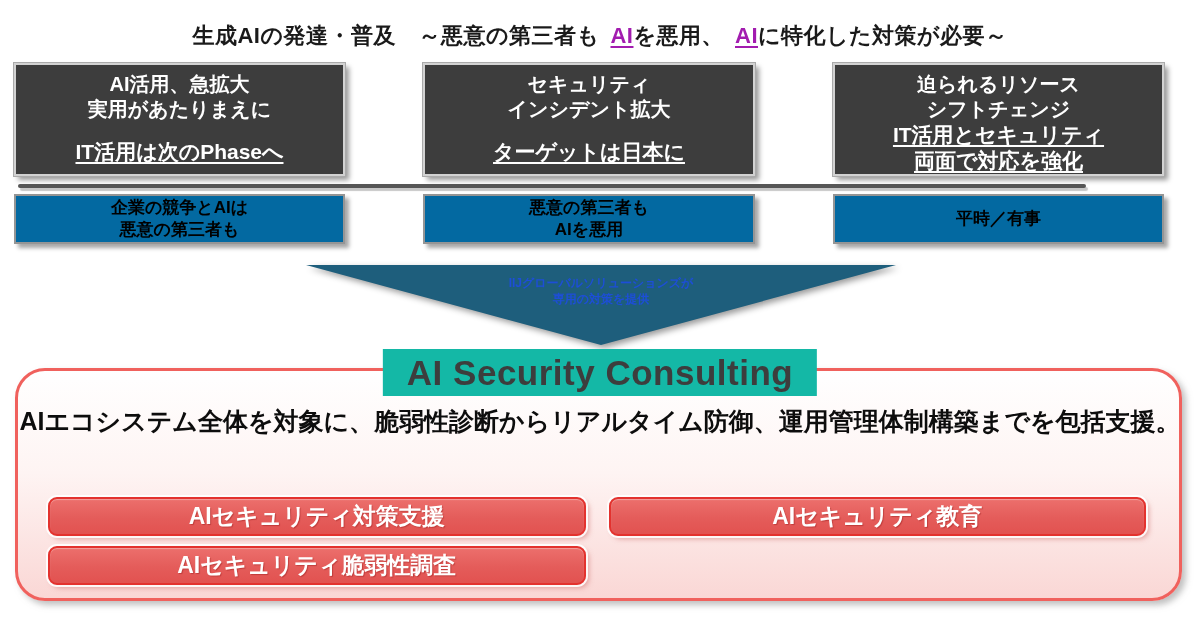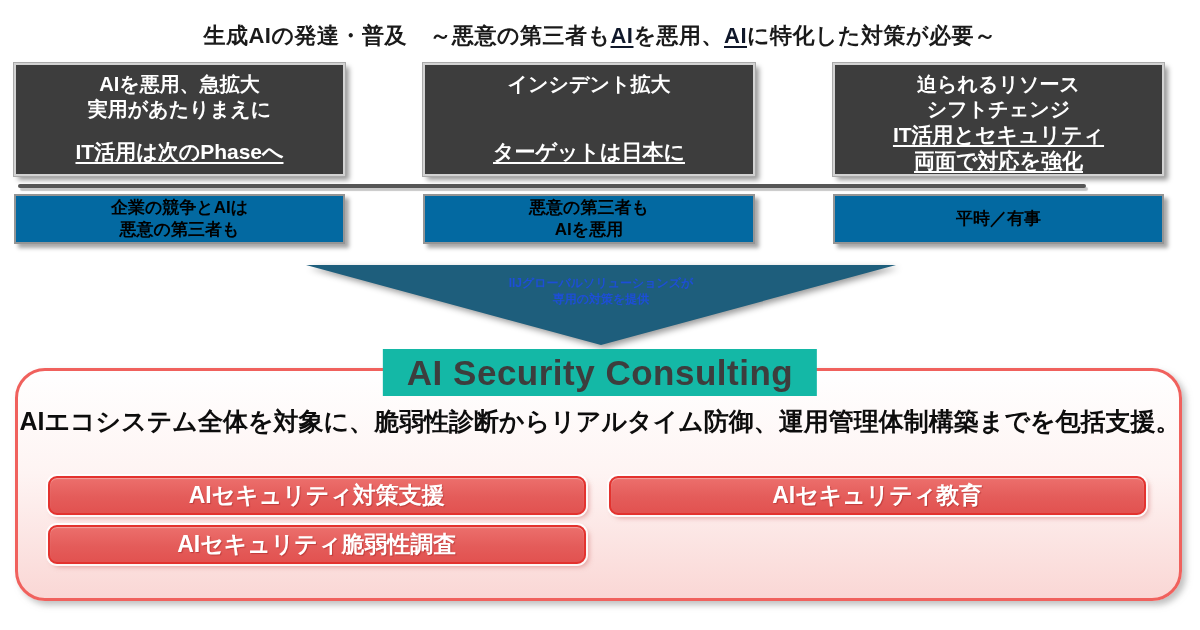--- a/index.html
+++ b/index.html
@@ -19,24 +19,25 @@
     position: absolute;
     top: 21px; left: 0;
     width: 100%;
     text-align: center;
     font-size: 22px;
     font-weight: bold;
     color: #1a1a1a;
     letter-spacing: 0.5px;
   }
   .headline .accent {
-    color: #0f172a;
+    color: #a21caf;
     text-decoration: underline;
     text-decoration-thickness: 2px;
     text-underline-offset: 3px;
+    margin-left: 11px;
   }
 
   
   .dark-box {
     position: absolute;
     top: 63px;
     height: 113px;
     background: #3d3d3d;
     border: 2px solid #d2d2d2;
     box-shadow: 0 0 0 1px #aaaaaa, 4px 4px 5px rgba(0,0,0,0.40);
@@ -138,21 +139,21 @@
     width: 100%;
     text-align: center;
     font-size: 25px;
     font-weight: bold;
     color: #0d0d0d;
     line-height: 1.42;
   }
 
   .service-grid {
     position: absolute;
-    left: 48px; top: 476px;
+    left: 48px; top: 497px;
     width: 1098px;
     display: grid;
     grid-template-columns: 1fr 1fr;
     column-gap: 23px;
     row-gap: 10px;
   }
   .service-btn {
     height: 39px;
     border: 2px solid #e3322e;
     border-radius: 9px;
@@ -175,30 +176,31 @@
 <body>
 
 <div class="page">
 
   <div class="headline">
     <span>生成AIの発達・普及　～悪意の第三者も</span><span class="accent">AI</span><span>を悪用、</span><span class="accent">AI</span><span>に特化した対策が必要～</span>
   </div>
 
   <div class="dark-box col-1">
     <div class="head">
-      <div>AIを悪用、急拡大</div>
+      <div>AI活用、急拡大</div>
       <div>実用があたりまえに</div>
     </div>
     <div class="emph">
       <div>IT活用は次のPhaseへ</div>
     </div>
   </div>
 
   <div class="dark-box col-2">
     <div class="head">
+      <div>セキュリティ</div>
       <div>インシデント拡大</div>
     </div>
     <div class="emph">
       <div>ターゲットは日本に</div>
     </div>
   </div>
 
   <div class="dark-box col-3">
     <div class="head">
       <div>迫られるリソース</div>

